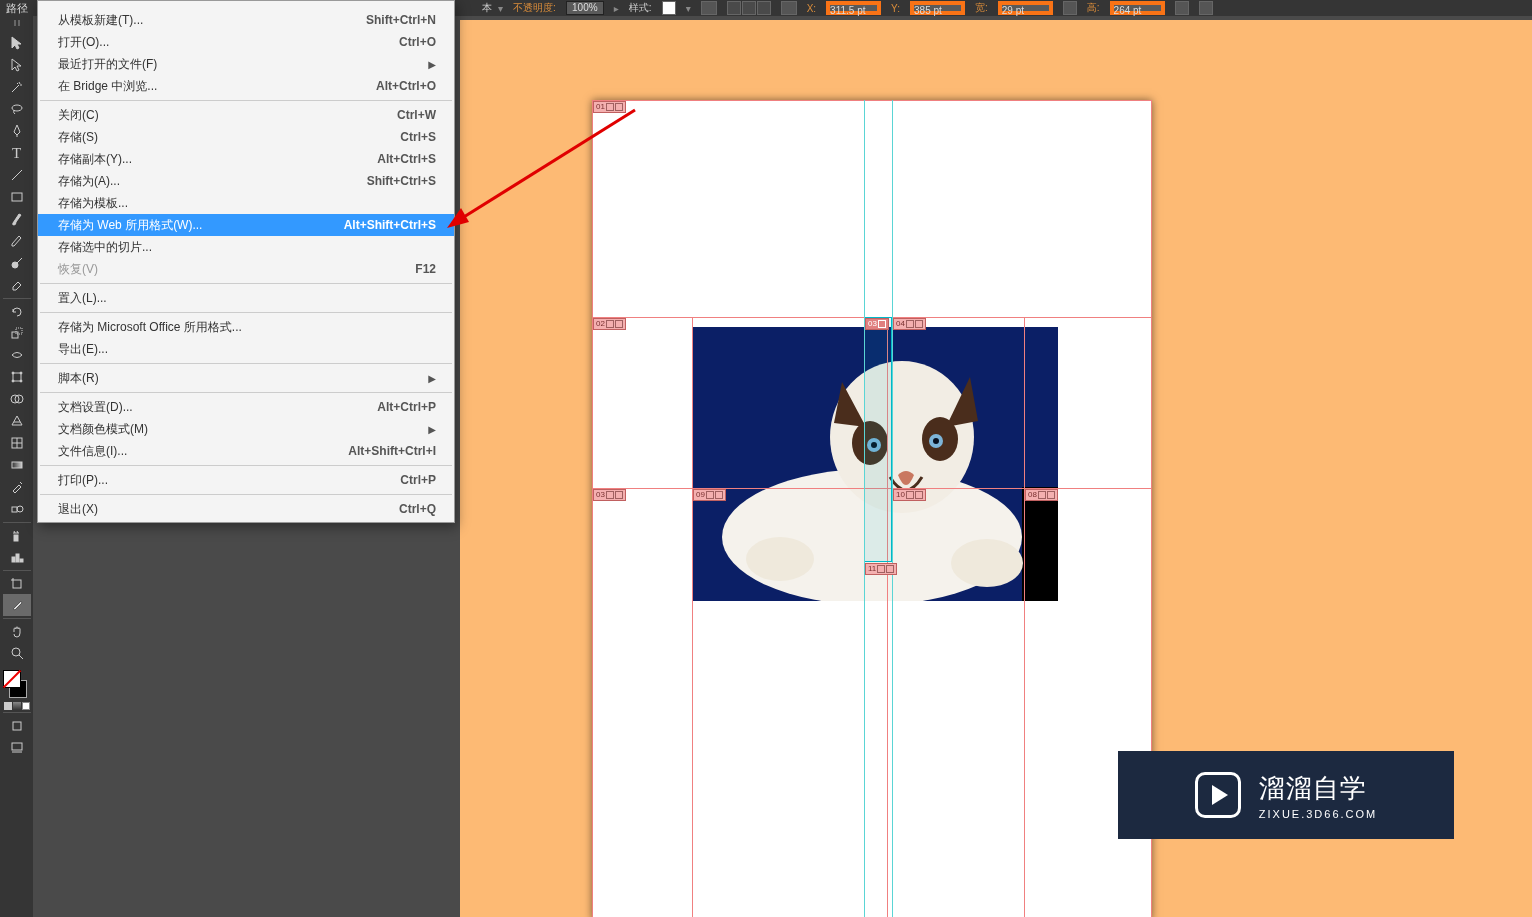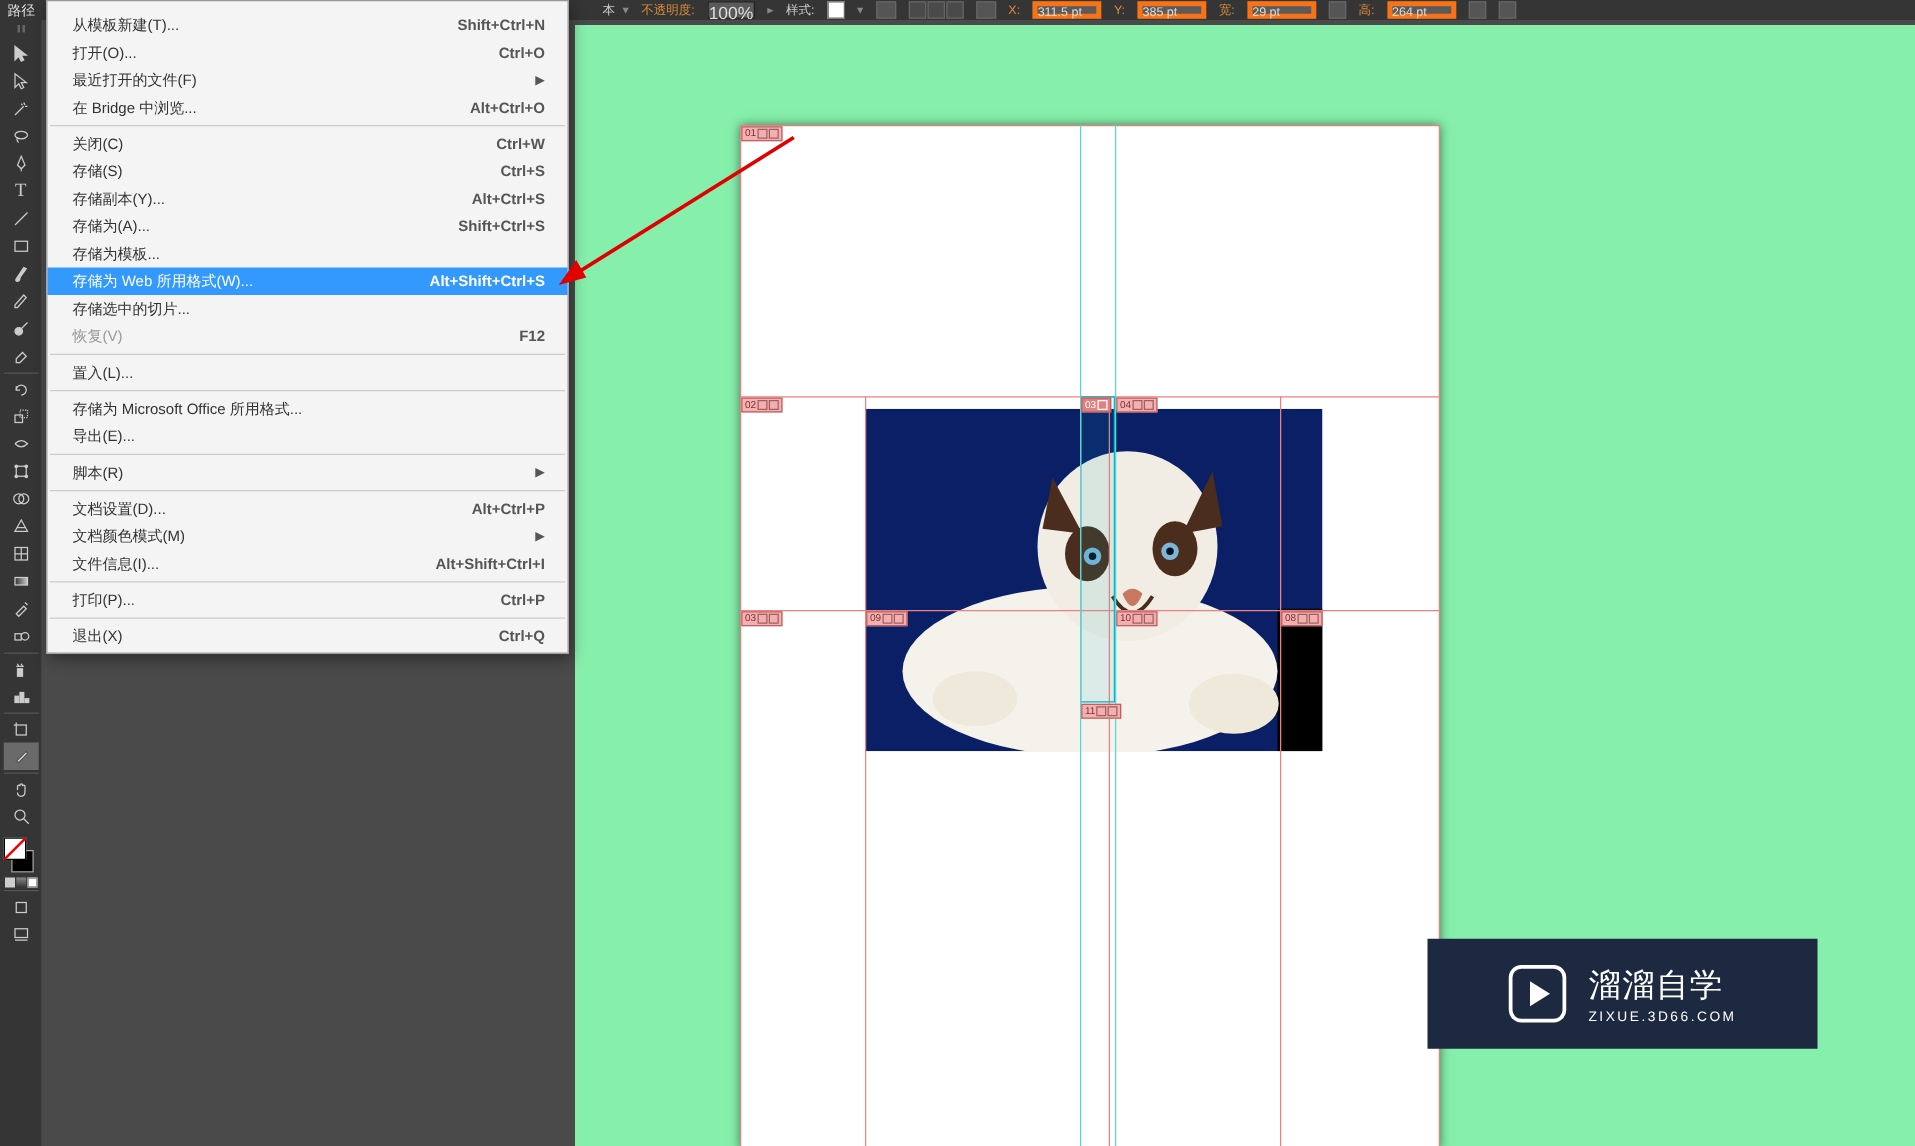--- a/index.html
+++ b/index.html
@@ -5,21 +5,21 @@
 * { margin: 0; padding: 0; box-sizing: border-box; font-family: "Microsoft YaHei", sans-serif; }
 body { background: #4a4a4a; width: 1532px; height: 917px; overflow: hidden; position: relative; }
 
 
 .top-bar { position: absolute; top: 0; left: 0; right: 0; height: 16px; background: #353535; display: flex; align-items: center; }
 .top-bar .label-path { color: #ddd; font-size: 11px; margin-left: 6px; }
 .top-options { position: absolute; top: 0; left: 460px; right: 0; height: 16px; background: #353535; display: flex; align-items: center; gap: 10px; color: #ccc; font-size: 10px; }
 .opt-icon { width: 16px; height: 14px; background: #555; border: 1px solid #666; }
 .opt-label { color: #d98c3a; font-size: 10px; }
 .opt-field { background: #5a5a5a; border: 4px solid #f97316; color: #ddd; font-size: 10px; padding: 0 0; width: 55px; height: 14px; line-height: 12px; }
-.opt-pct { background: #5a5a5a; border: 1px solid #222; color: #ddd; font-size: 14px; width: 38px; height: 14px; text-align: center; }
+.opt-pct { background: #5a5a5a; border: 1px solid #222; color: #ddd; font-size: 10px; width: 38px; height: 14px; text-align: center; }
 .opt-sw { width: 14px; height: 14px; background: #fff; border: 1px solid #666; }
 .triplet { display: flex; gap: 1px; }
 .triplet div { width: 14px; height: 14px; background: #4a4a4a; border: 1px solid #666; }
 
 
 .toolbox { position: absolute; top: 16px; left: 0; width: 33px; bottom: 0; background: #353535; display: flex; flex-direction: column; align-items: center; padding-top: 4px; }
 .toolbox .grip { width: 28px; height: 8px; display: flex; justify-content: center; gap: 2px; margin-bottom: 4px; }
 .toolbox .grip span { width: 2px; height: 6px; background: #666; }
 .tool { width: 28px; height: 22px; display: flex; align-items: center; justify-content: center; color: #ccc; font-size: 14px; cursor: pointer; position: relative; }
 .tool.sep { border-top: 1px solid #555; margin-top: 2px; padding-top: 2px; height: 24px; }
@@ -36,34 +36,34 @@
 .file-menu { position: absolute; top: 0; left: 37px; width: 418px; background: #f4f4f4; border: 1px solid #999; box-shadow: 2px 4px 12px rgba(0,0,0,0.4); z-index: 100; font-size: 12px; color: #333; padding: 2px 0; }
 .file-menu .row { display: flex; justify-content: space-between; align-items: center; padding: 2px 18px 2px 20px; height: 22px; cursor: default; }
 .file-menu .row.disabled { color: #999; }
 .file-menu .row.highlight { background: #3399ff; color: #fff; }
 .file-menu .row .arrow { font-size: 10px; color: #555; }
 .file-menu hr { border: none; border-top: 1px solid #ccc; margin: 3px 2px; }
 .file-menu .short { color: #555; font-weight: bold; }
 .file-menu .row.highlight .short { color: #fff; }
 
 
-.canvas-area { position: absolute; top: 20px; left: 460px; right: 0; bottom: 0; background: #86efac; }
+.canvas-area { position: absolute; top: 20px; left: 460px; right: 0; bottom: 0; background: #fdba74; }
 .artboard { position: absolute; top: 80px; left: 132px; width: 560px; height: 820px; background: #fff; box-shadow: 0 0 8px rgba(0,0,0,0.5); }
 .guide-v { position: absolute; top: 0; bottom: 0; width: 1px; background: #5ad5d5; }
 .slice-line-v { position: absolute; top: 0; bottom: 0; width: 1px; border-left: 1px solid #f08080; }
 .slice-line-h { position: absolute; left: 0; right: 0; height: 1px; border-top: 1px solid #f08080; }
 .slice-tag { position: absolute; background: #f4b0b0; border: 1px solid #c06060; font-size: 8px; color: #7a3030; padding: 0 2px; line-height: 10px; display: flex; gap: 1px; align-items: center; height: 12px; }
 .slice-tag .ic { width: 8px; height: 8px; border: 1px solid #a06060; }
 .cat-img { position: absolute; }
 
 
 .red-arrow { position: absolute; z-index: 200; pointer-events: none; }
 
 
-.watermark { position: absolute; right: 78px; bottom: 78px; width: 312px; height: 88px; background: #1c2940; display: flex; align-items: center; justify-content: center; gap: 18px; z-index: 300; }
+.watermark { position: absolute; right: 78px; bottom: 78px; width: 336px; height: 88px; background: #1c2940; display: flex; align-items: center; justify-content: center; gap: 18px; z-index: 300; }
 .watermark .play { width: 46px; height: 46px; border: 3px solid #fff; border-radius: 10px; display: flex; align-items: center; justify-content: center; }
 .watermark .play::after { content: ""; border-left: 16px solid #fff; border-top: 10px solid transparent; border-bottom: 10px solid transparent; margin-left: 4px; }
 .watermark .txt { color: #fff; }
 .watermark .txt .main { font-size: 26px; font-weight: 500; letter-spacing: 1px; }
 .watermark .txt .sub { font-size: 11px; letter-spacing: 2px; margin-top: 2px; }
 
 .selection-box { position: absolute; border: 1px solid #00b8c8; background: rgba(0,180,200,0.1); }
 </style>
 </head>
 <body>

